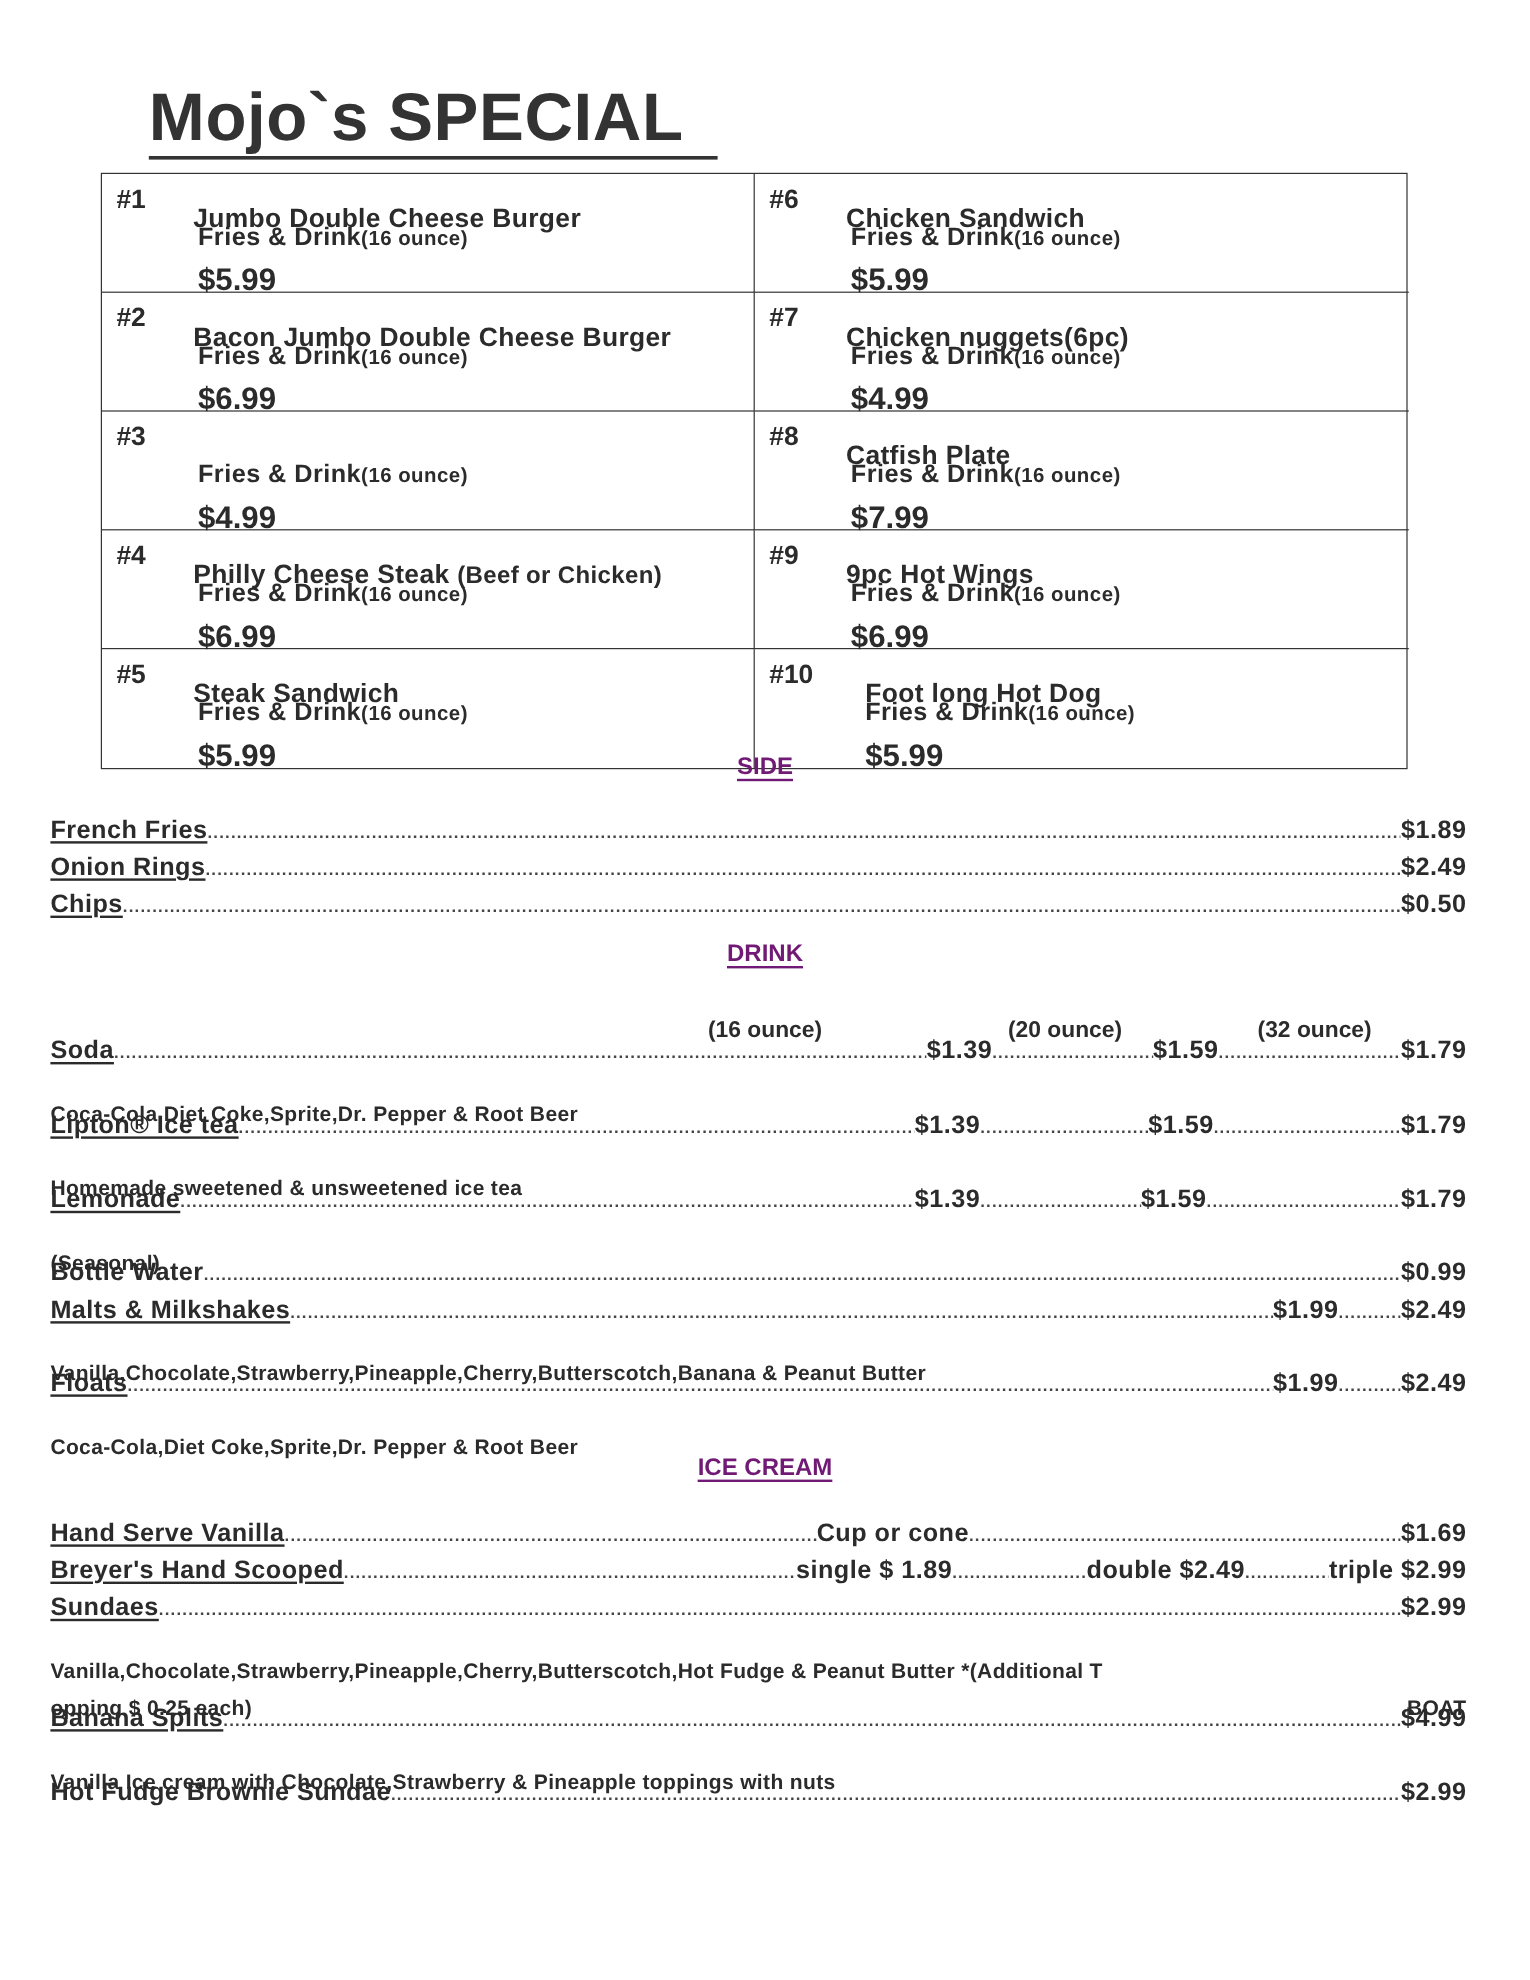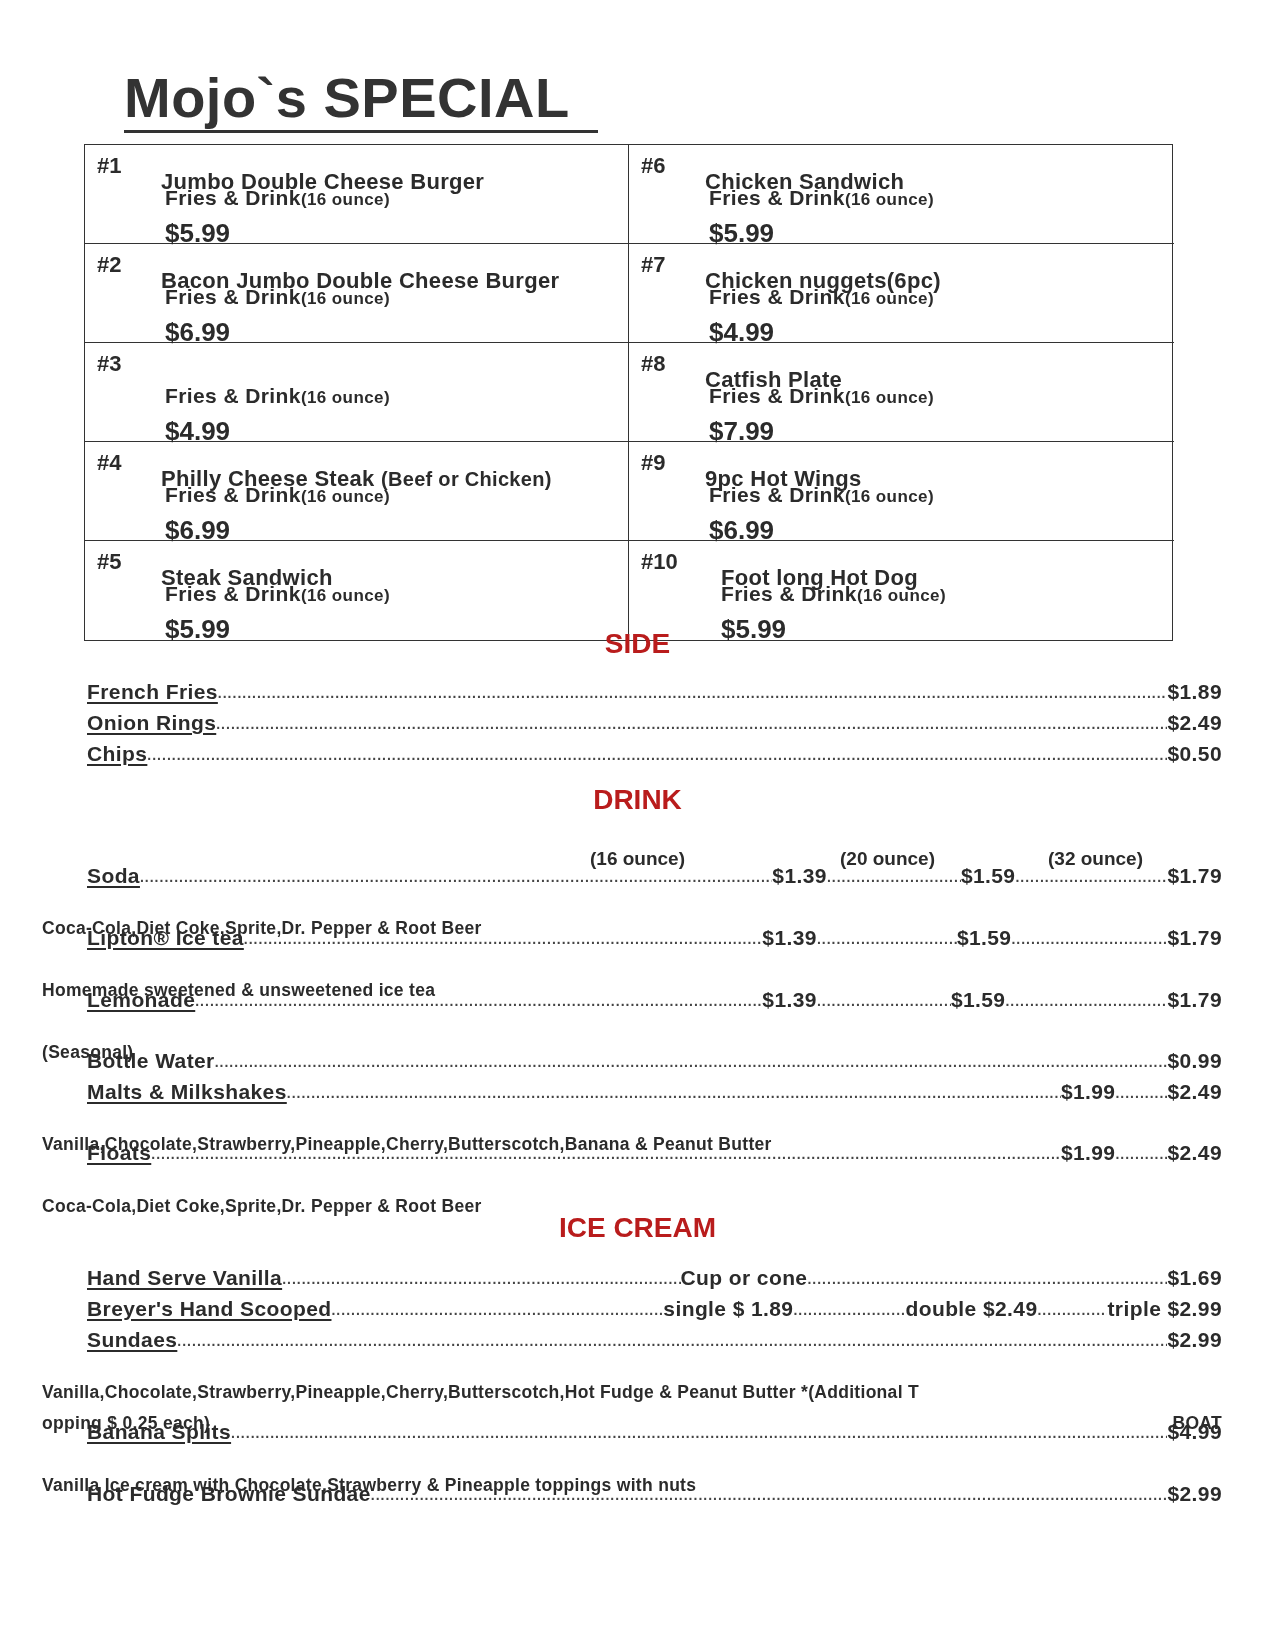--- a/index.html
+++ b/index.html
@@ -31,28 +31,28 @@
   .cell .sub { position: absolute; left: 80px; top: 41px; font-size: 21px; letter-spacing: 0.4px; white-space: nowrap; }
   .cell .sub .oz { font-size: 17px; }
   .cell .price { position: absolute; left: 80px; top: 73px; font-size: 26px; }
   .cell.wide .name { left: 92px; }
   .cell.wide .sub, .cell.wide .price { left: 92px; }
 
   .section-h {
     position: absolute; left: 0; width: 1275px; text-align: center;
     font-family: "Liberation Sans Narrow", "Liberation Sans", sans-serif;
   }
-  .section-h span { font-size: 28px; text-decoration-thickness: 2px; text-underline-offset: 4px; color: #b91c1c; }
+  .section-h span { font-size: 20px; text-decoration: underline; text-decoration-thickness: 2px; text-underline-offset: 4px; color: #701a75; }
 
   .row {
     position: absolute; left: 42px; width: 1180px; height: 30px;
     display: flex; align-items: flex-end; font-size: 21px; white-space: nowrap;
     letter-spacing: 0.4px;
   }
-  .row .label { text-decoration: underline; text-decoration-thickness: 2px; text-underline-offset: 3px; margin-left: 45px; }
+  .row .label { text-decoration: underline; text-decoration-thickness: 2px; text-underline-offset: 3px; }
   .row .label.plain { text-decoration: none; }
   .row .dots { flex: 1; overflow: hidden; color: #444; letter-spacing: 1px; font-size: 14px; padding-bottom: 3px; }
   .row .dots::before { content: "....................................................................................................................................................................................................................................................................................................................................................................................................................."; }
   .row .val { padding-left: 0; }
   .desc { position: absolute; left: 42px; font-size: 17.5px; letter-spacing: 0.3px; white-space: nowrap; }
   .sizes { position: absolute; top: 848px; font-size: 19px; }
 </style>
 </head>
 <body>
 

